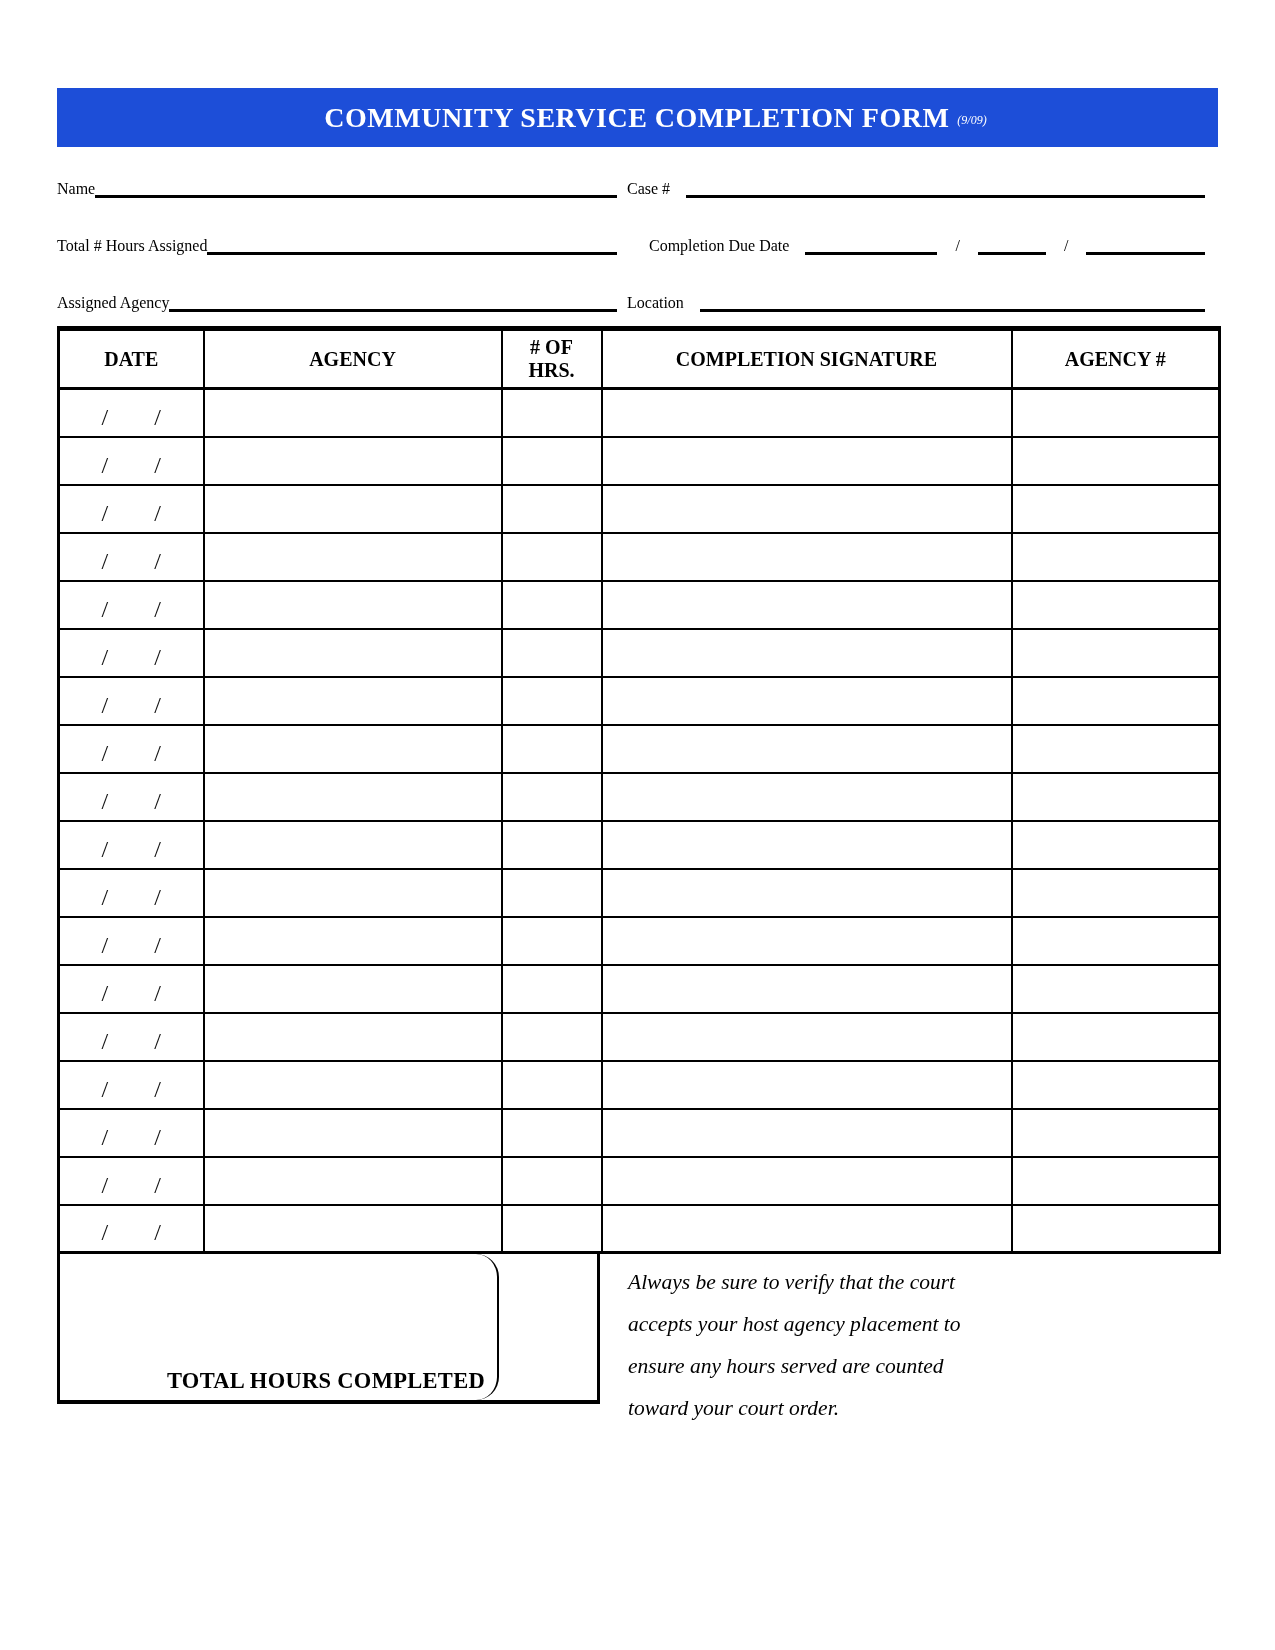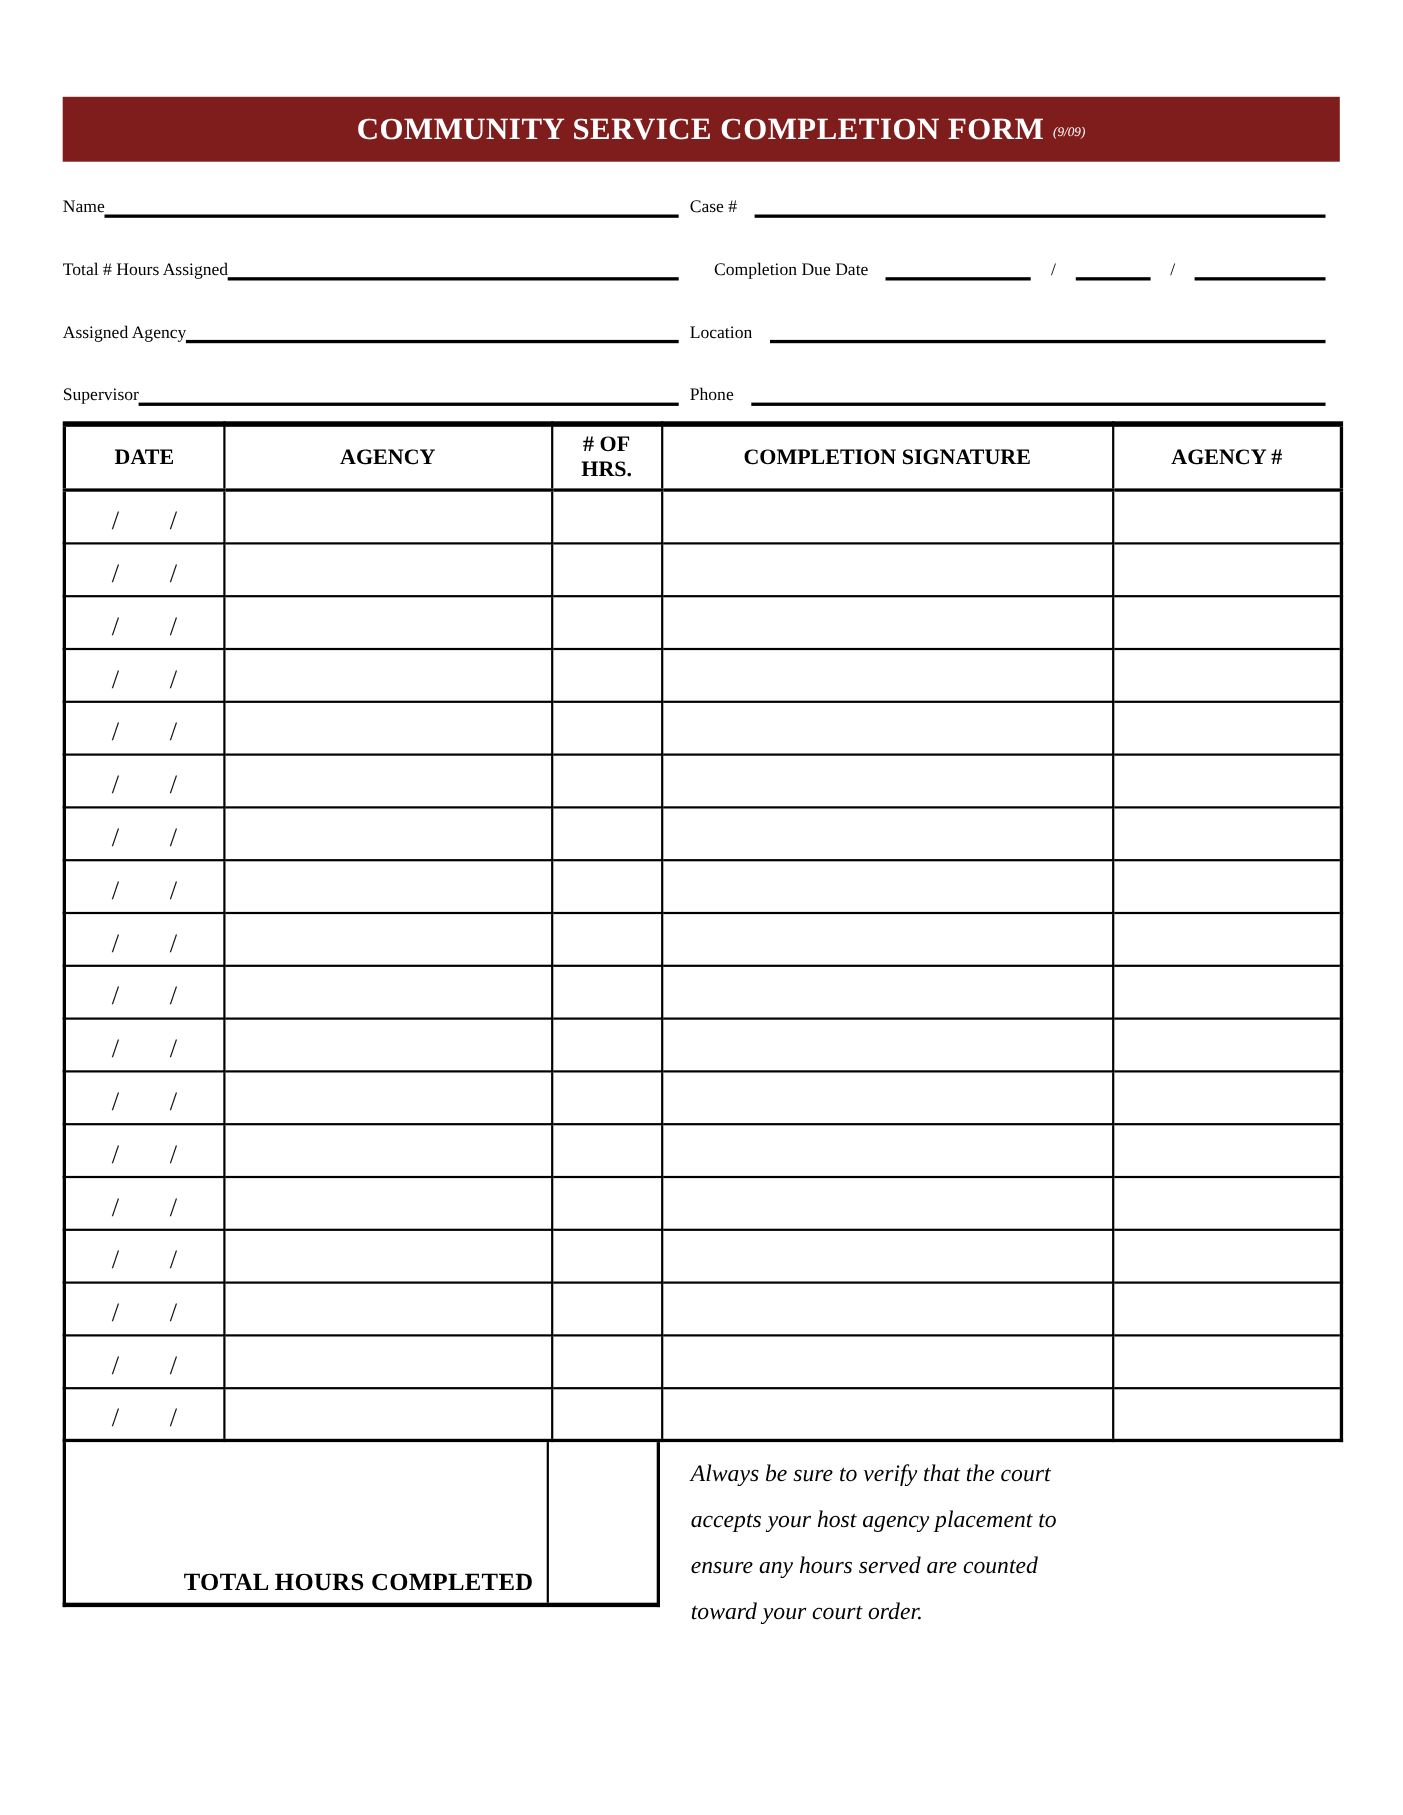--- a/index.html
+++ b/index.html
@@ -68,36 +68,36 @@
   .total-box {
     width: 543px; height: 150px;
     border: 3px solid #000; border-top: none;
     border-bottom-width: 4px;
     display: flex; align-items: stretch;
   }
   .total-label-cell {
     flex: 1; border-right: 2px solid #000;
     display: flex; align-items: flex-end; justify-content: flex-end;
     padding: 4px 12px 6px 4px;
-    font-weight: bold; font-size: 22.5px; letter-spacing: 0.3px;
+    font-weight: bold; font-size: 22.5px; letter-spacing: 0.3px; border-radius: 23px;
   }
   .total-hrs-cell { width: 98px; }
   .note {
     margin-left: 28px; padding-top: 7px;
     font-style: italic; font-size: 21.5px; line-height: 42px;
     white-space: nowrap;
   }
 </style>
 </head>
 <body>
 
 <div class="page">
   <div class="content">
 
-    <div class="title-bar" style="background: #7f1d1d; padding-left: 36px;">
+    <div class="title-bar" style="background: #1d4ed8; padding-left: 36px;">
       <span class="title-main">COMMUNITY SERVICE COMPLETION FORM</span>
       <span class="title-version">(9/09)</span>
     </div>
 
     <div class="fields">
 
       <div class="frow">
         <div class="fhalf-left">
           <span class="lbl">Name</span>
           <span class="fill-line"></span>
@@ -127,30 +127,20 @@
         <div class="fhalf-left">
           <span class="lbl">Assigned Agency</span>
           <span class="fill-line"></span>
         </div>
         <div class="fhalf-right">
           <span class="lbl">Location</span>
           <span class="fill-line"></span>
         </div>
       </div>
 
-      <div class="frow">
-        <div class="fhalf-left">
-          <span class="lbl">Supervisor</span>
-          <span class="fill-line"></span>
-        </div>
-        <div class="fhalf-right">
-          <span class="lbl">Phone</span>
-          <span class="fill-line"></span>
-        </div>
-      </div>
 
     </div>
 
     <table class="log">
       <colgroup>
         <col style="width:145px">
         <col style="width:298px">
         <col style="width:100px">
         <col style="width:410px">
         <col style="width:208px">

